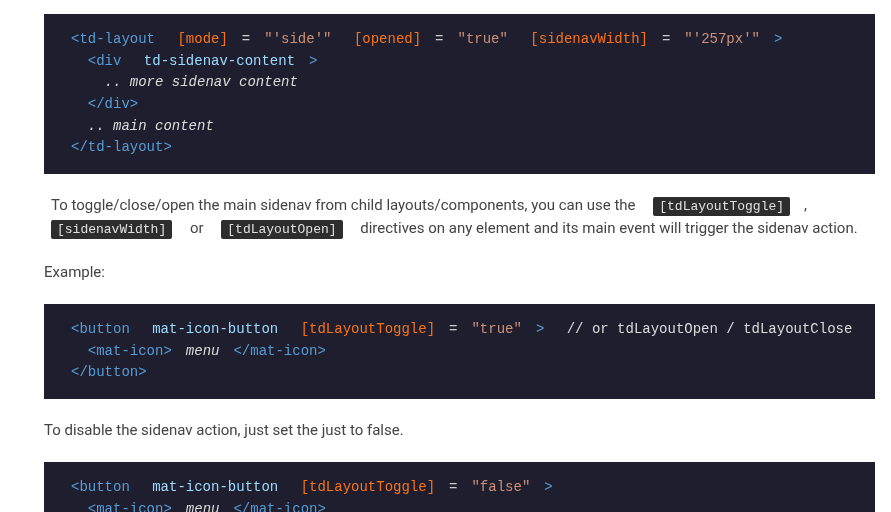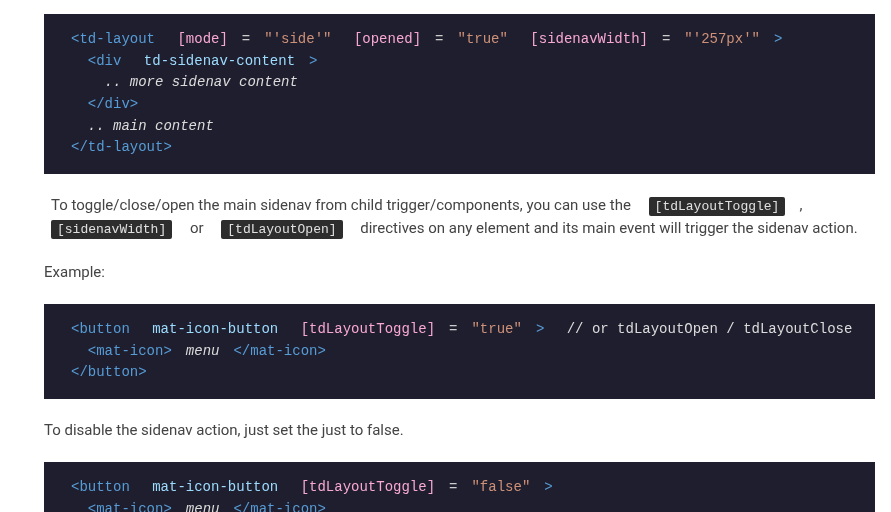--- a/index.html
+++ b/index.html
@@ -15,21 +15,21 @@
       padding: 15px 20px;
       margin: 0 30px 20px 30px;
       font-family: Consolas, Monaco, "Courier New", monospace;
       font-size: 14px;
       line-height: 1.55;
       white-space: pre;
       color: #cccccc;
       overflow-x: auto;
     }
     .tag { color: #569cd6; }
-    .attr-brackets { color: #f9a8d4; }
+    .attr-brackets { color: #f97316; }
     .equals { color: #cccccc; }
     .string { color: #ce9178; }
     .content-text { color: #dcdcdc; font-style: italic; }
     .comment-text { color: #dcdcdc; }
     .directive-attr { color: #9cdcfe; }
     .prose {
       margin: 0 30px 20px 30px;
       font-size: 15px;
       line-height: 1.55;
       color: #444444;
@@ -46,21 +46,21 @@
 </head>
 <body>
 
 <div class="code-block"><span class="tag">&lt;td-layout</span> <span class="attr-brackets">[mode]</span><span class="equals">=</span><span class="string">"'side'"</span> <span class="attr-brackets">[opened]</span><span class="equals">=</span><span class="string">"true"</span> <span class="attr-brackets">[sidenavWidth]</span><span class="equals">=</span><span class="string">"'257px'"</span><span class="tag">&gt;</span>
 <span class="tag">  &lt;div</span><span class="directive-attr"> td-sidenav-content</span><span class="tag">&gt;</span>
 <span class="content-text">    .. more sidenav content</span>
 <span class="tag">  &lt;/div&gt;</span>
 <span class="content-text">  .. main content</span>
 <span class="tag">&lt;/td-layout&gt;</span></div>
 
-<p class="prose"><span>To toggle/close/open the main sidenav from child trigger/components, you can use the </span><span class="inline-code">[tdLayoutToggle]</span><span>, </span><span class="inline-code">[sidenavWidth]</span><span> or </span><span class="inline-code">[tdLayoutOpen]</span><span> directives on any element and its main event will trigger the sidenav action.</span></p>
+<p class="prose"><span>To toggle/close/open the main sidenav from child layouts/components, you can use the </span><span class="inline-code">[tdLayoutToggle]</span><span>, </span><span class="inline-code">[sidenavWidth]</span><span> or </span><span class="inline-code">[tdLayoutOpen]</span><span> directives on any element and its main event will trigger the sidenav action.</span></p>
 
 <p class="prose">Example:</p>
 
 <div class="code-block"><span class="tag">&lt;button</span><span class="directive-attr"> mat-icon-button</span><span class="attr-brackets"> [tdLayoutToggle]</span><span class="equals">=</span><span class="string">"true"</span><span class="tag">&gt;</span><span class="comment-text"> // or tdLayoutOpen / tdLayoutClose</span>
 <span class="tag">  &lt;mat-icon&gt;</span><span class="content-text">menu</span><span class="tag">&lt;/mat-icon&gt;</span>
 <span class="tag">&lt;/button&gt;</span></div>
 
 <p class="prose">To disable the sidenav action, just set the just to false.</p>
 
 <div class="code-block"><span class="tag">&lt;button</span><span class="directive-attr"> mat-icon-button</span><span class="attr-brackets"> [tdLayoutToggle]</span><span class="equals">=</span><span class="string">"false"</span><span class="tag">&gt;</span>

